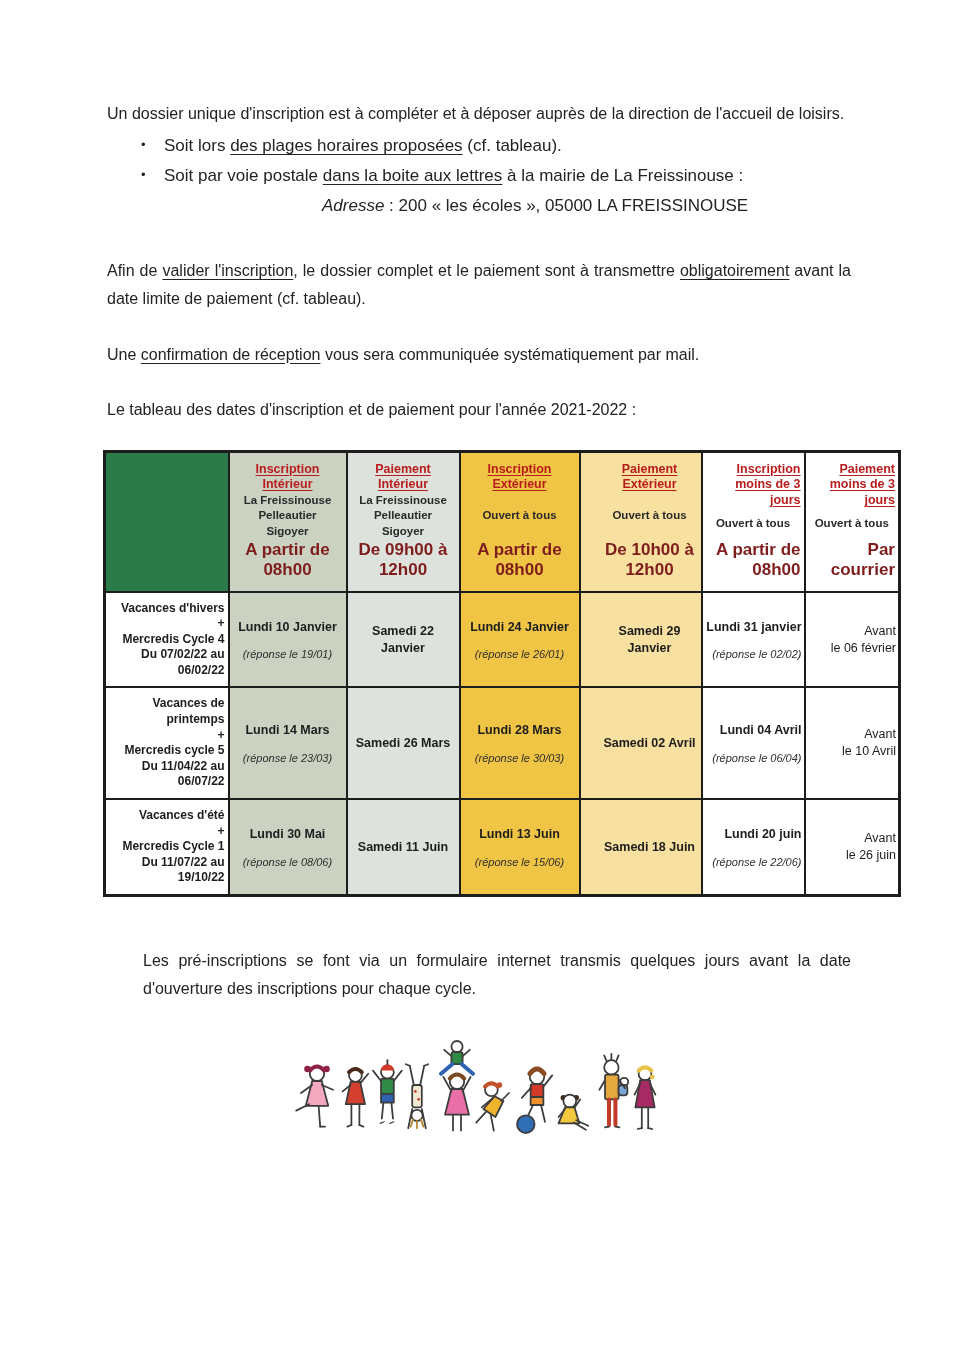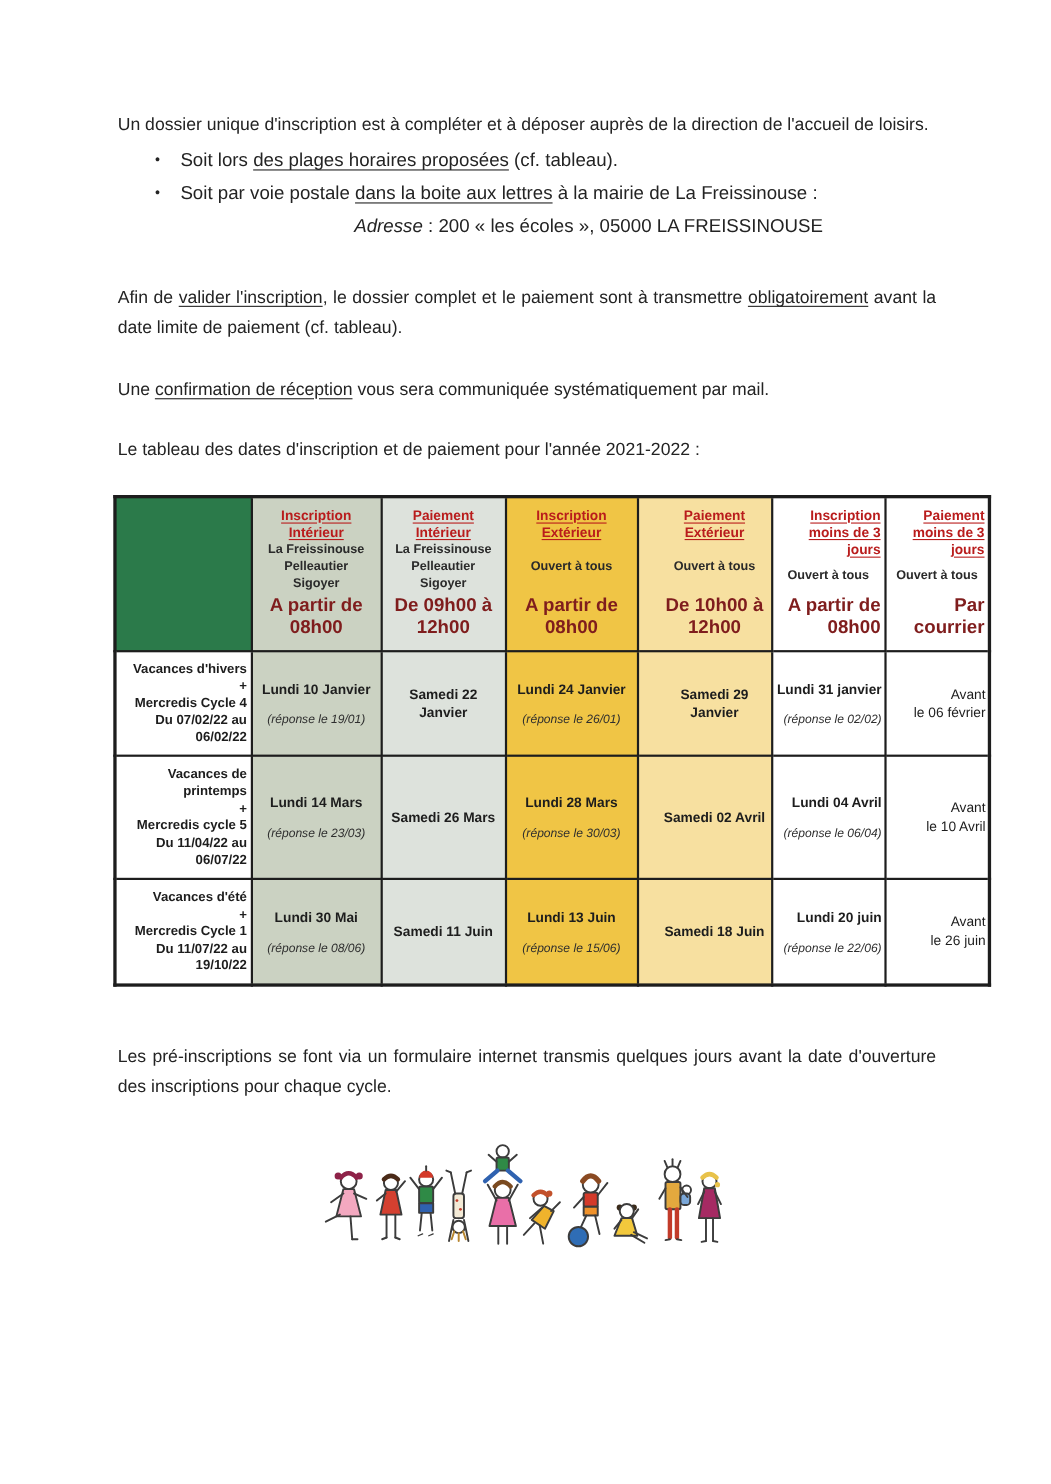--- a/index.html
+++ b/index.html
@@ -44,21 +44,21 @@
 
   tr.r1 { height:95px; } tr.r2 { height:103px; } tr.r3 { height:90px; }
   .rlwrap { display:flex; flex-direction:column; justify-content:space-between; height:100%; padding:6px 1px; }
   .rl-top { font-size:12px; font-weight:700; line-height:1.3; white-space:pre-line; color:#1d1d1d; }
   .rl-bottom { font-size:12px; font-weight:700; line-height:1.3; white-space:pre-line; color:#1d1d1d; }
   .dcell .date { font-size:12.5px; font-weight:700; color:#1d1d1d; white-space:pre-line; line-height:1.35; }
   .dcell .note { font-size:11px; font-style:italic; color:#2e2e2e; margin-top:13px; }
   .dcell .note:empty { display:none; }
   .dcell.lastcol .date { font-weight:400; font-size:12.5px; }
 
-  .footer-para { margin-top:50px; }
+  .footer-para { margin-top:50px;margin-left:36px; }
   .illustration { margin:16px 0 0 186px; display:block; }
 </style>
 </head>
 <body>
 
 <div class="content">
 
 
   <p class="para">Un dossier unique d'inscription est à compléter et à déposer auprès de la direction de l'accueil de loisirs.</p>
 

